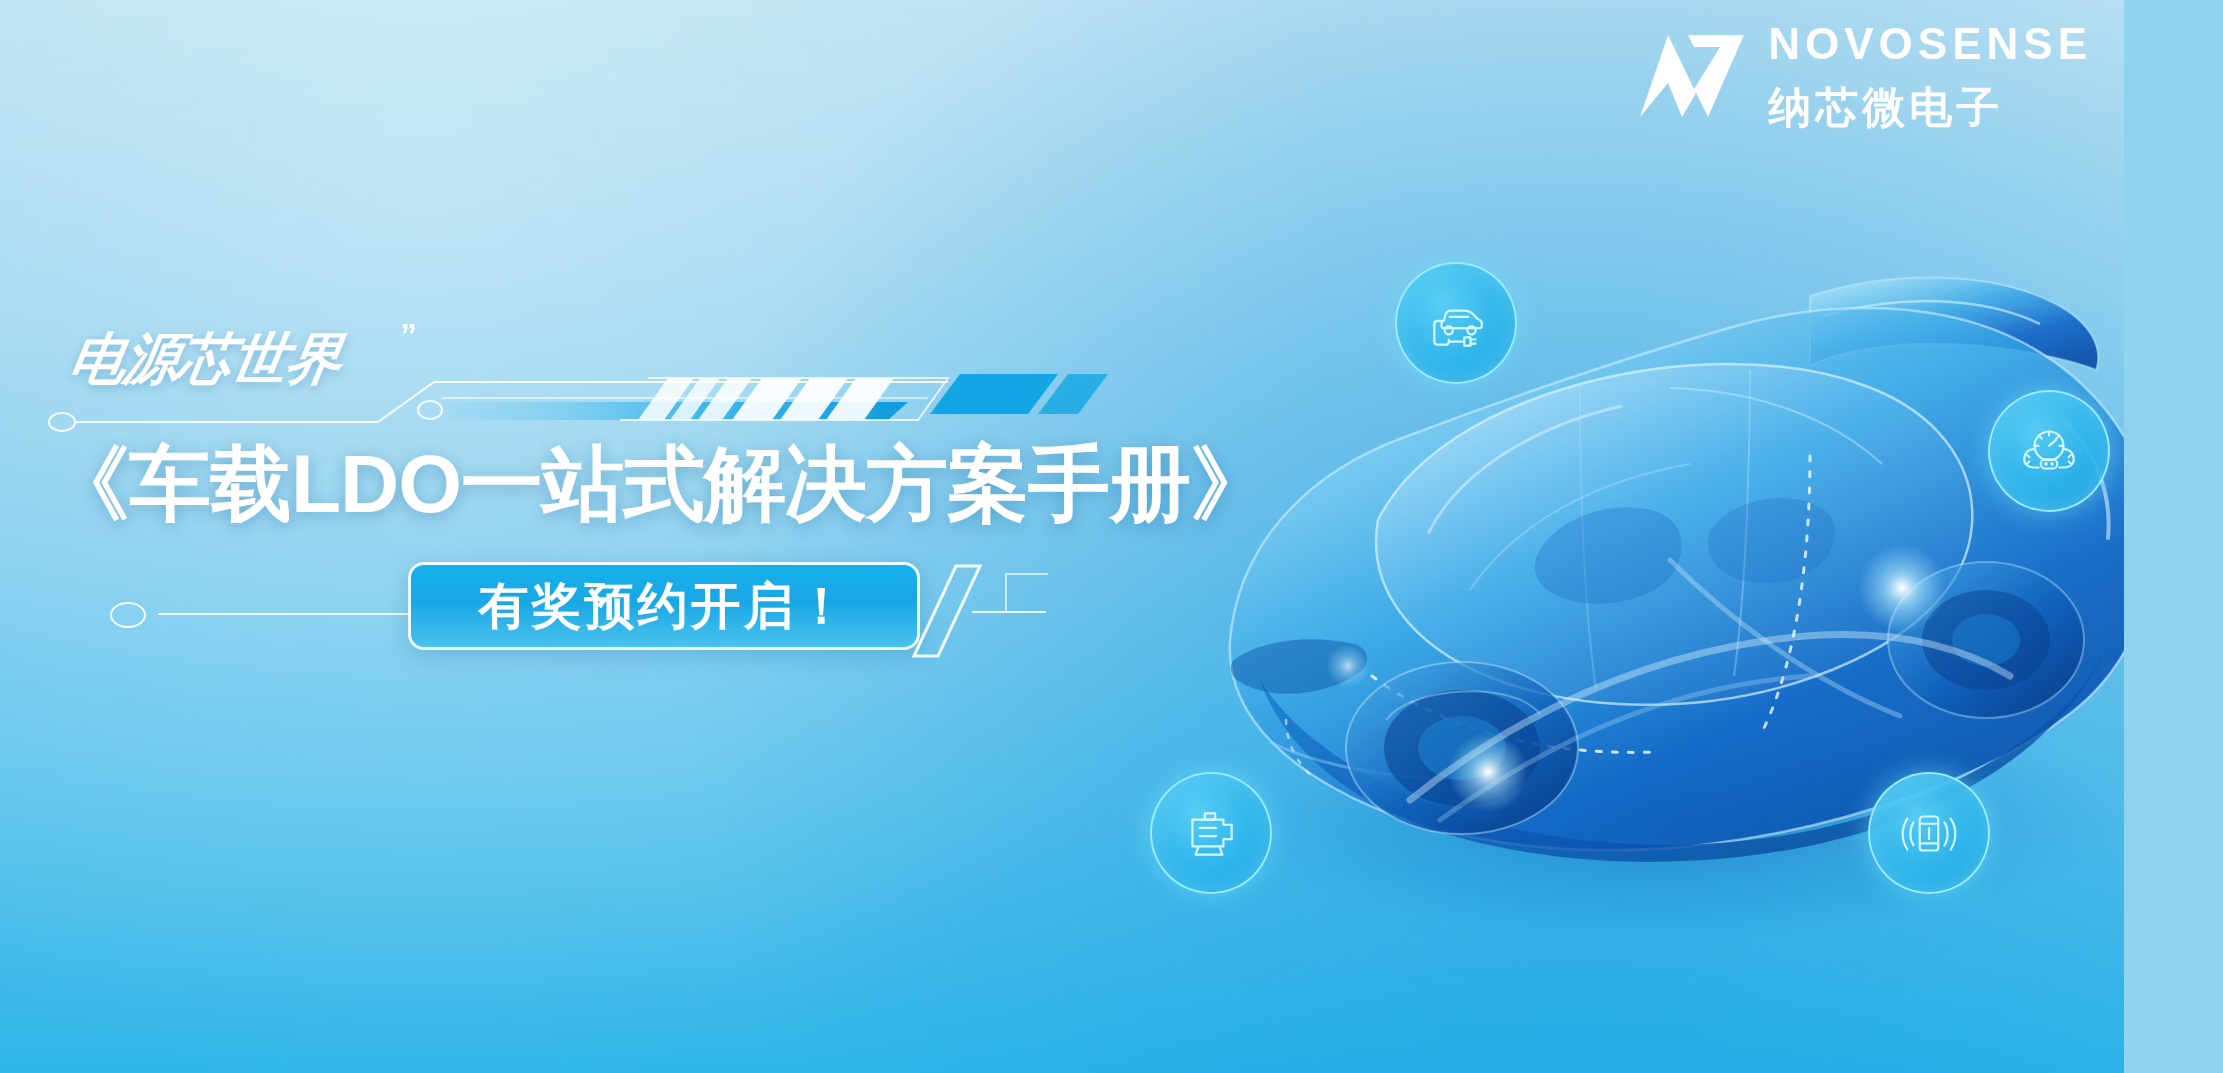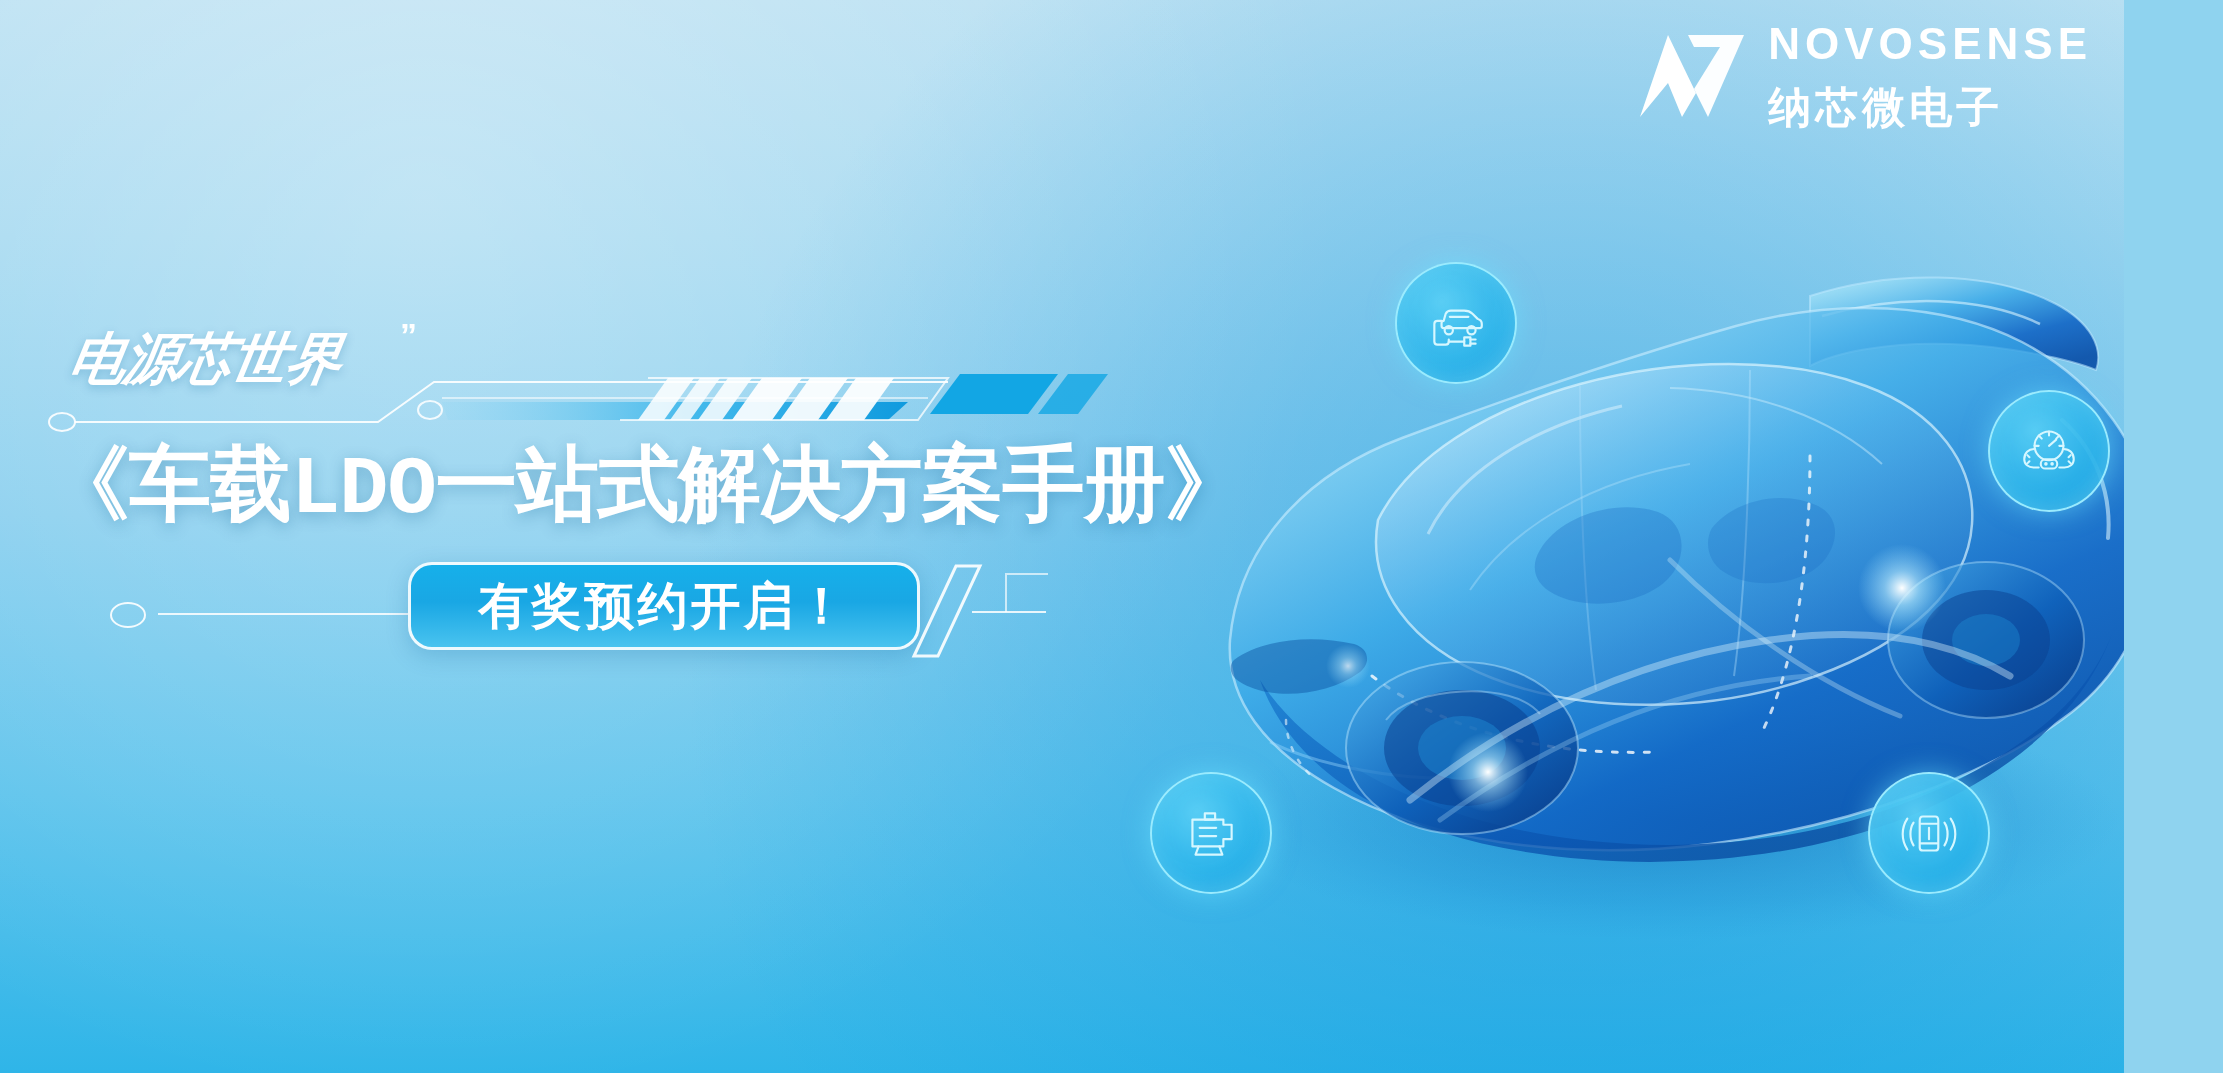--- a/index.html
+++ b/index.html
@@ -61,32 +61,31 @@
 
   
   .title{
     margin-top:4px;
     color:#fff;
     font-size:82px;
     font-weight:700;
     letter-spacing:-1px;
     white-space:nowrap;
     text-shadow:0 4px 16px rgba(0,86,140,.30);
-    font-family:Liberation Mono, monospace;
   }
 
   
   .cta-row{ position:relative; height:120px; margin-top:12px; }
   .cta{
     position:absolute; left:360px; top:10px;
     width:512px; height:88px;
     display:flex; align-items:center; justify-content:center;
     background:linear-gradient(180deg,#16b0ea 0%,#19a7e4 45%,#49c3ef 100%);
     border:3px solid rgba(255,255,255,.92);
-    border-radius:24px;
+    border-radius:16px;
     color:#fff; font-size:50px; font-weight:700; letter-spacing:3px;
     box-shadow:0 6px 22px rgba(0,90,150,.22);
   }
   .cta-tail{ position:absolute; left:862px; top:6px; width:140px; height:104px; }
   .cta-bullet-l{ position:absolute; left:60px; top:46px; width:54px; height:34px; }
   .cta-line-l{
     position:absolute; left:110px; top:61px; width:252px; height:2px;
     background:rgba(255,255,255,.85);
   }
 

